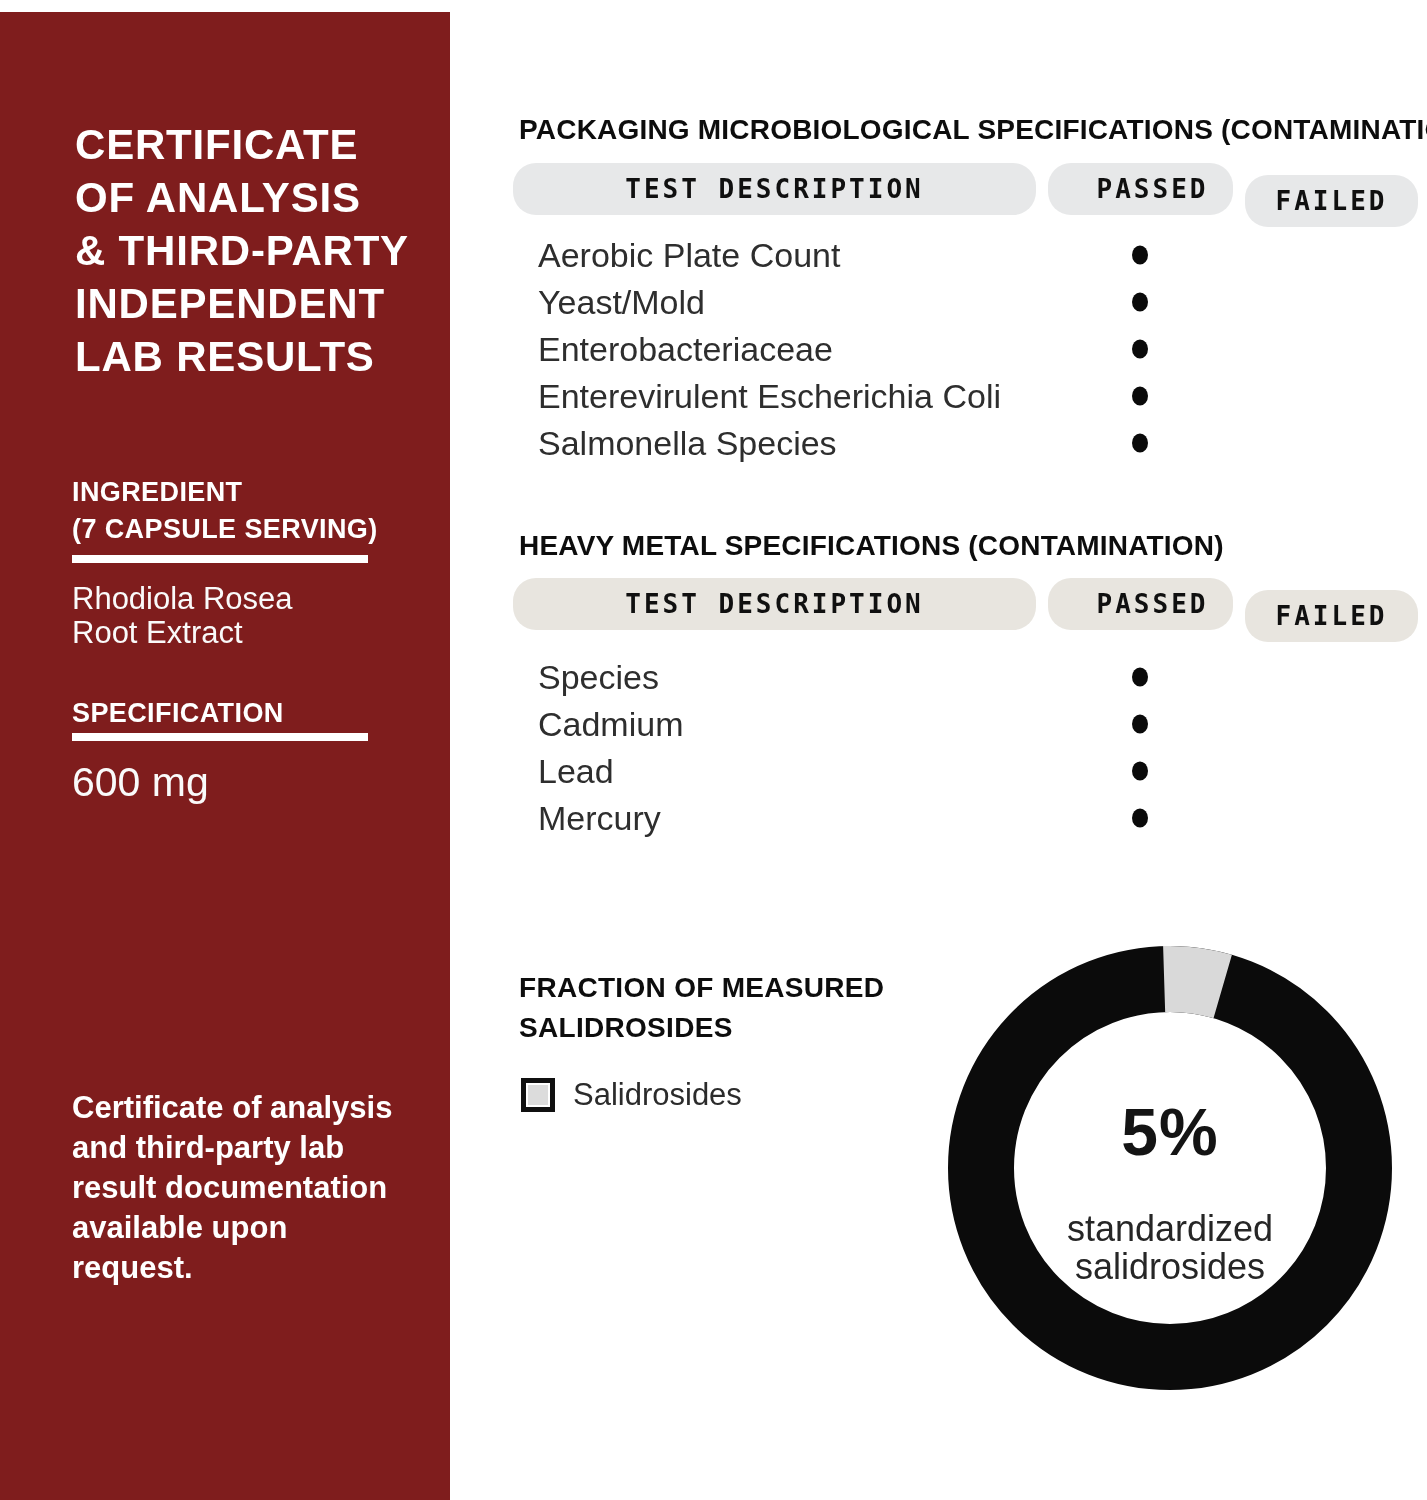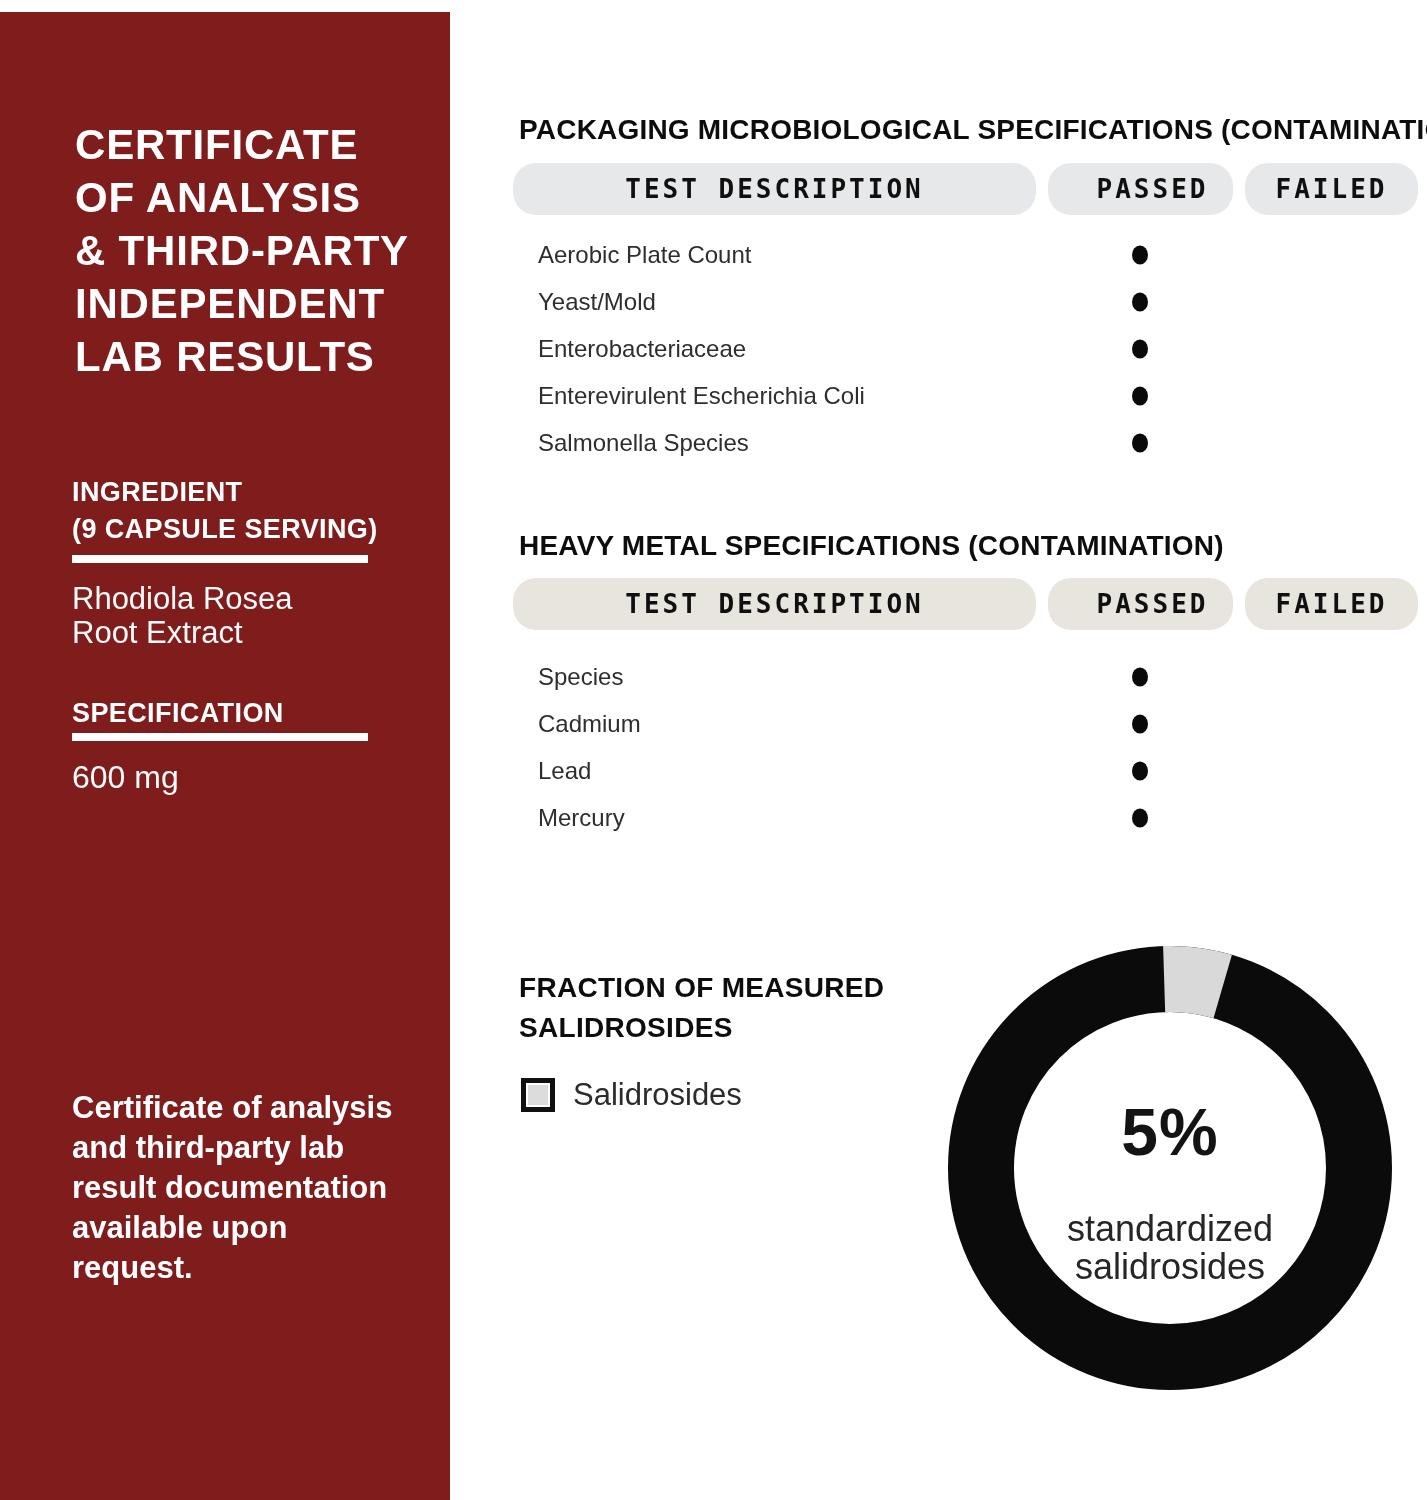--- a/index.html
+++ b/index.html
@@ -11,45 +11,45 @@
   
   .sidebar { position:absolute; left:0; top:12px; width:450px; height:1500px; background:#7f1d1d; color:#ffffff; }
   .sb-title { position:absolute; left:75px; top:106px; font-size:42px; font-weight:bold; line-height:53px; letter-spacing:0.8px; }
   .sb-h { font-size:27px; font-weight:bold; line-height:37px; letter-spacing:0.4px; }
   .sb-ing-h { position:absolute; left:72px; top:462px; }
   .rule { position:absolute; left:72px; width:296px; height:8px; background:#ffffff; }
   .rule1 { top:543px; }
   .rule2 { top:721px; }
   .sb-ing-v { position:absolute; left:72px; top:570px; font-size:31px; line-height:34px; color:#fafafa; }
   .sb-spec-h { position:absolute; left:72px; top:683px; }
-  .sb-spec-v { position:absolute; left:72px; top:747px; font-size:32px; color:#fafafa; }
+  .sb-spec-v { position:absolute; left:72px; top:747px; font-size:41px; color:#fafafa; }
   .sb-note { position:absolute; left:72px; top:1076px; font-size:31px; font-weight:bold; line-height:40px; }
 
   
   .section-title { position:absolute; left:519px; font-size:28px; font-weight:bold; color:#0d0d0d; letter-spacing:0.2px; white-space:nowrap; }
   #t1-title { top:114px; }
   #t2-title { top:530px; }
 
   
   .thead-cell { position:absolute; height:52px; line-height:52px; text-align:center;
     font-family:"DejaVu Sans Mono", monospace; font-weight:bold; font-size:26px;
     letter-spacing:3px; color:#101010;border-radius:23px; }
   .c1 { left:513px; width:523px; }
   .c2 { left:1048px; width:185px;padding-left:24px; }
-  .c3 { left:1245px; width:173px; }
+  .c3 { left:1245px; width:173px;margin-top:12px; }
   .t1h { top:163px; background:#e7e8e9; }
   .t2h { top:578px; background:#e8e5df; }
 
   
   .rows { position:absolute; left:513px; width:905px; }
   #t1-rows { top:231px; }
   #t2-rows { top:653px; }
   .trow { position:relative; height:47px; }
   .trow .label { position:absolute; left:25px; top:50%; transform:translateY(-50%);
-    font-size:24px; color:#2e2e2e; white-space:nowrap; }
+    font-size:34px; color:#2e2e2e; white-space:nowrap; }
   .trow .dot { position:absolute; top:50%; transform:translate(-50%,-50%);
     width:16px; height:19px; border-radius:50%; background:#0a0a0a; }
   .dot-passed { left:627px; }
 
   
   .fraction-title { position:absolute; left:519px; top:968px; font-size:28px; font-weight:bold;
     line-height:40px; color:#0d0d0d; letter-spacing:0.3px; }
   .legend { position:absolute; left:521px; top:1077px; display:flex; align-items:center; }
   .legend .swatch { width:34px; height:34px; border:5px solid #101010; background:#dcdcdc;
     box-shadow:inset 0 0 0 2px #ffffff; }
@@ -65,21 +65,21 @@
 
 <div id="app">
 
   <div class="sidebar">
     <div class="sb-title pre">CERTIFICATE
 OF ANALYSIS
 &amp; THIRD-PARTY
 INDEPENDENT
 LAB RESULTS</div>
     <div class="sb-h sb-ing-h pre">INGREDIENT
-(9 CAPSULE SERVING)</div>
+(7 CAPSULE SERVING)</div>
     <div class="rule rule1"></div>
     <div class="sb-ing-v pre">Rhodiola Rosea
 Root Extract</div>
     <div class="sb-h sb-spec-h">SPECIFICATION</div>
     <div class="rule rule2"></div>
     <div class="sb-spec-v">600 mg</div>
     <div class="sb-note pre">Certificate of analysis
 and third-party lab
 result documentation
 available upon

